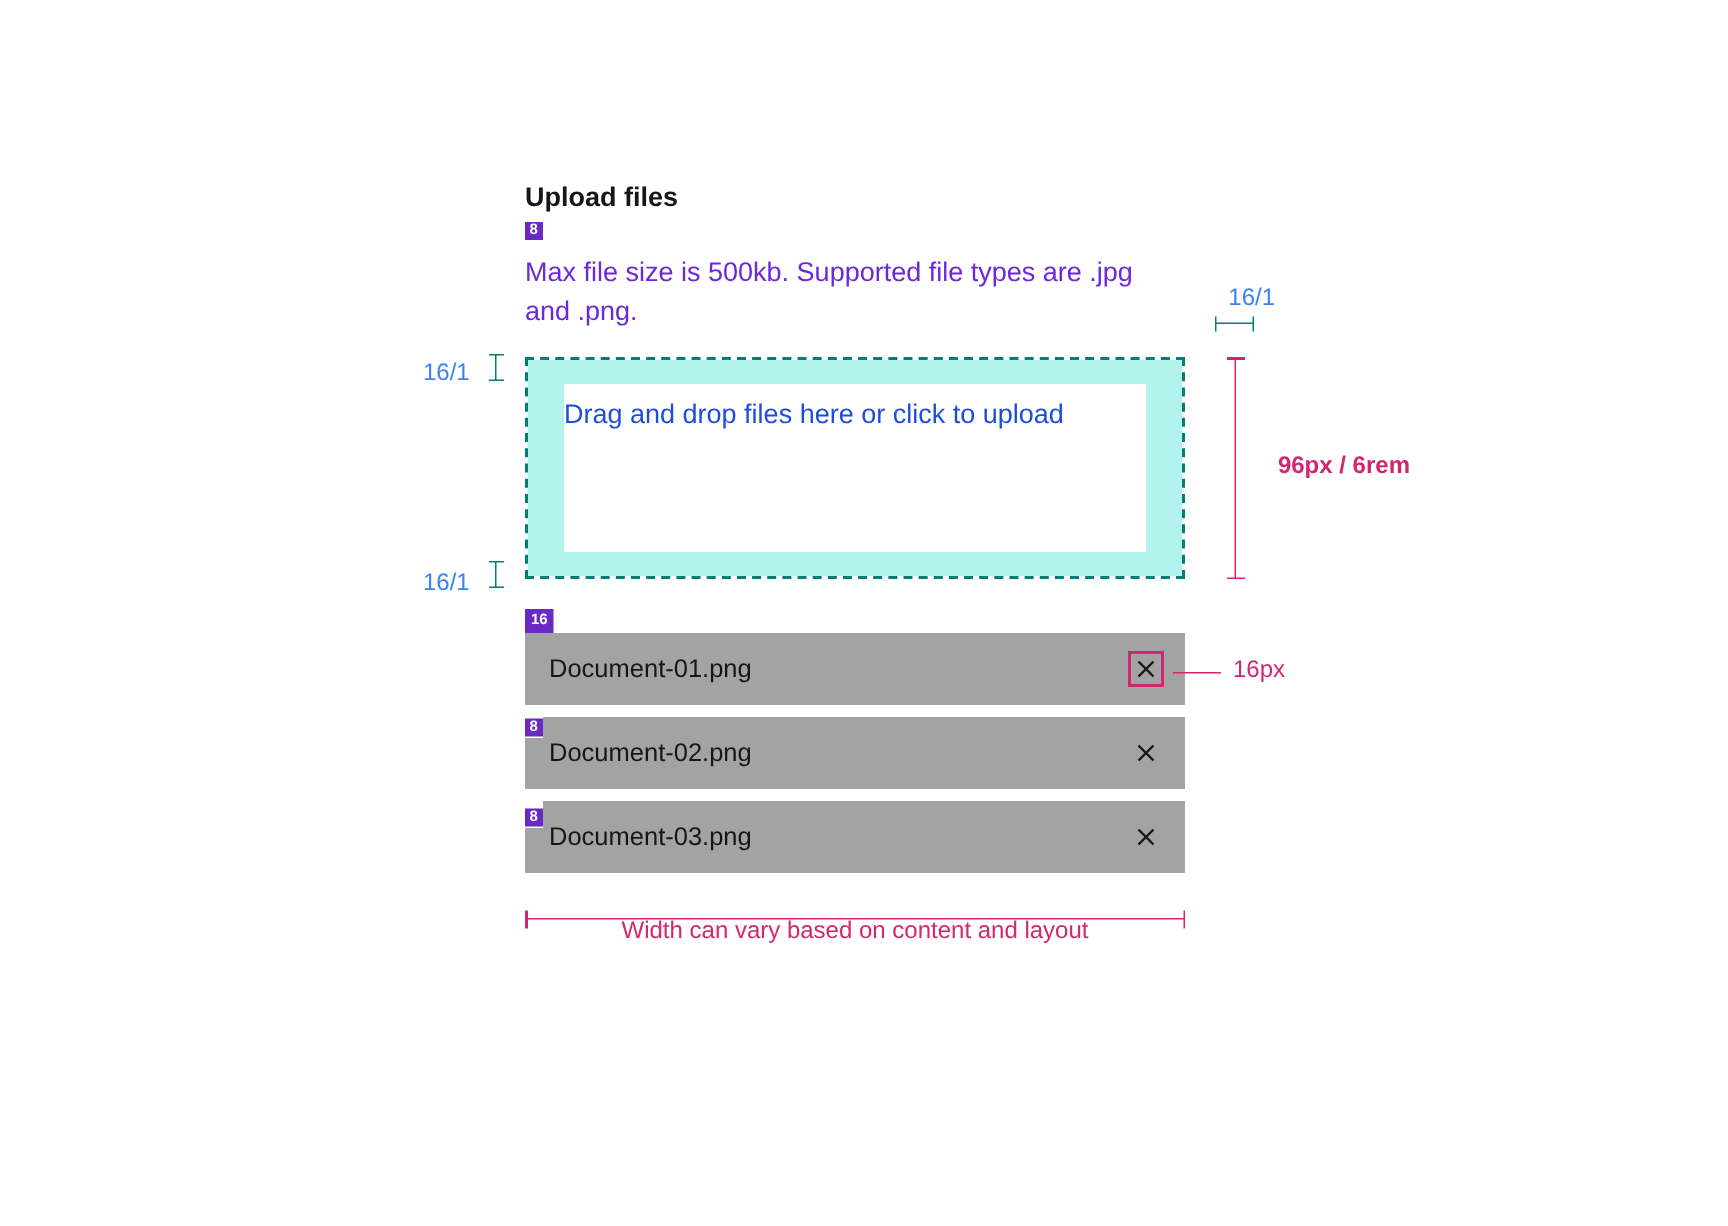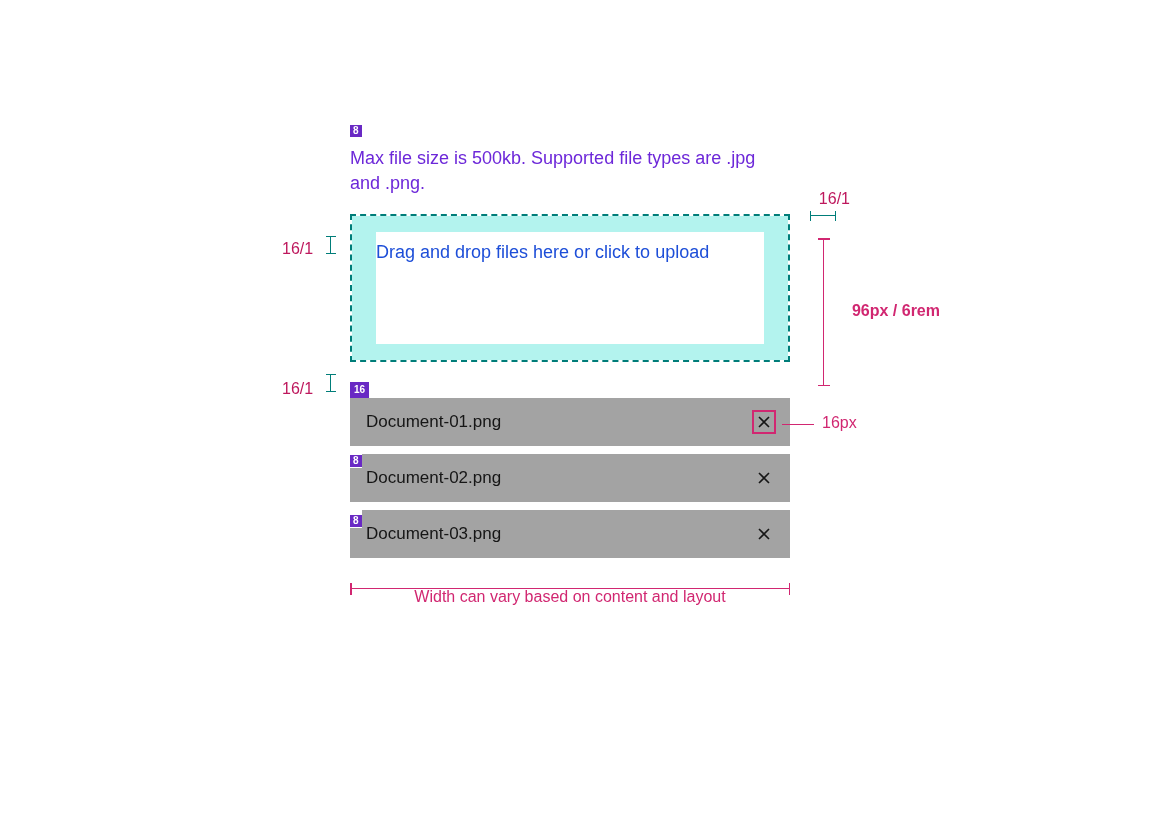--- a/index.html
+++ b/index.html
@@ -93,21 +93,21 @@
     }
     .closebtn svg { width: 16px; height: 16px; }
     .close-hl {
       outline: 2px solid #d12771;
       outline-offset: 0px;
     }
 
     
     .anno {
       position: absolute;
-      color: #be185d;
+      color: #3b82f6;
       font-size: 16px;
     }
     .anno.pink { color: #d12771; }
 
     .bracket-v {
       position: absolute;
       border-left: 1px solid #007d79;
     }
     .bracket-v::before, .bracket-v::after {
       content:"";
@@ -178,20 +178,21 @@
       font-size: 16px;
       text-align: center;
       margin-top: 20px;
     }
   </style>
 </head>
 <body>
 
 <div class="stage">
 
+  <div class="heading">Upload files</div>
 
   <span class="purple-8">8</span>
 
   <div class="desc">Max file size is 500kb. Supported file types are .jpg and .png.</div>
 
   <div class="anno" style="right:-60px; top:70px;">16/1</div>
   <div class="bracket-h" style="right:-46px; top:95px; width:26px;"></div>
 
   <div style="position:relative;">
     <span class="purple-16 pad16-top" style="position:absolute; left:0; top:2px;">16</span>

